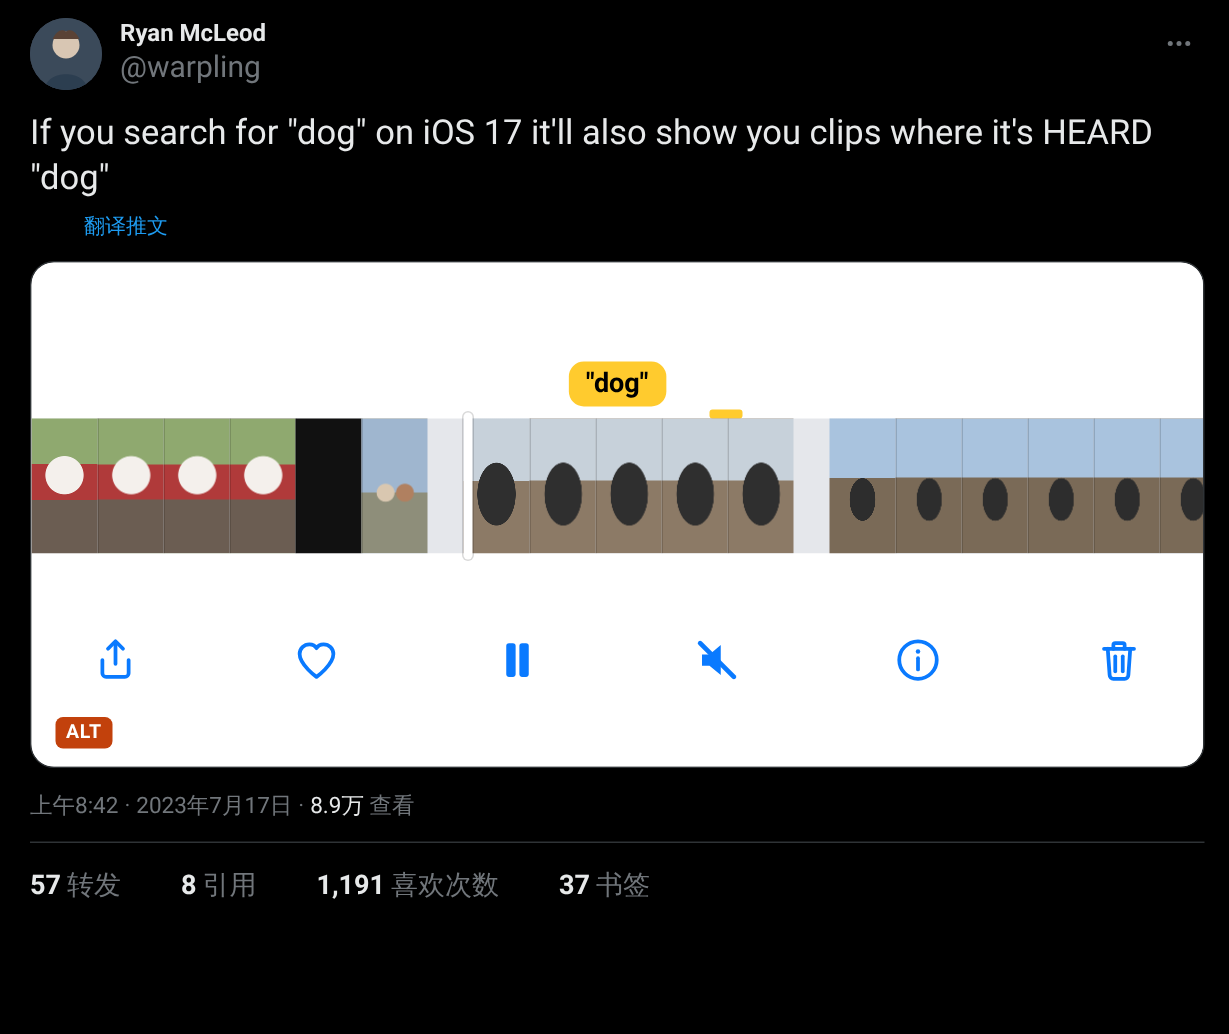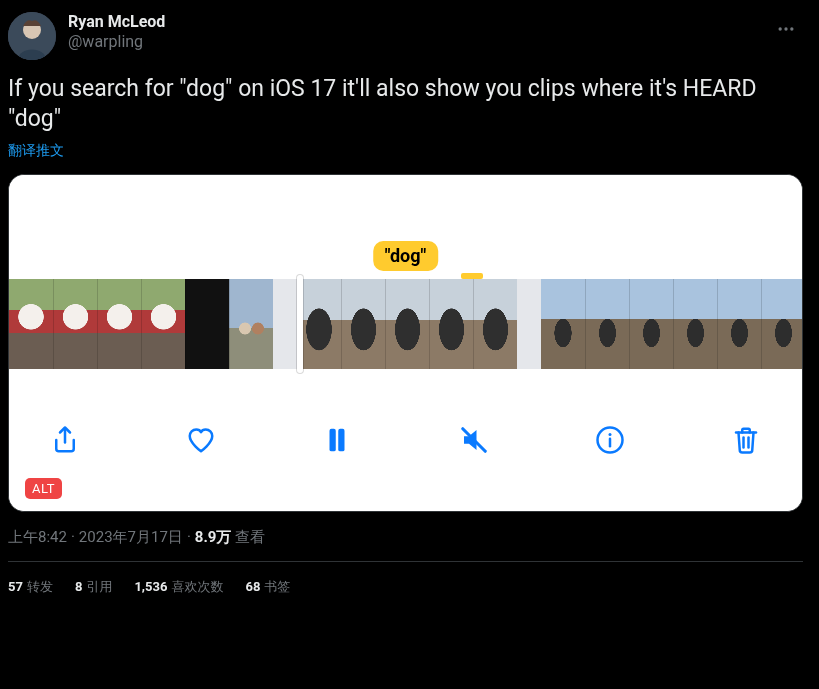--- a/index.html
+++ b/index.html
@@ -5,59 +5,60 @@
   * { margin: 0; padding: 0; box-sizing: border-box; }
   body {
     background: #000;
     color: #e7e9ea;
     font-family: -apple-system, BlinkMacSystemFont, "Segoe UI", Roboto, Helvetica, Arial, sans-serif;
     width: 819px;
     height: 689px;
     overflow: hidden;
   }
   .tweet {
-    padding: 12px 16px 0 8px;
+    padding: 12px 16px 0 20px;
   }
   .header {
     display: flex;
     align-items: flex-start;
     gap: 12px;
     position: relative;
   }
   .avatar {
     width: 48px;
     height: 48px;
     border-radius: 50%;
     flex-shrink: 0;
     background: linear-gradient(135deg, #4a5568 0%, #2d3748 100%);
     overflow: hidden;
     position: relative;
   }
   .avatar svg { width: 100%; height: 100%; display: block; }
   .user-line { display: flex; flex-direction: column; line-height: 1.25; }
   .display-name { font-weight: 700; font-size: 16px; color: #e7e9ea; }
-  .handle { color: #71767b; font-size: 16px; }
+  .handle { color: #71767b; font-size: 20px; }
   .more-btn {
     position: absolute; right: 0; top: 0;
     width: 34px; height: 34px; border-radius: 50%;
     display: flex; align-items: center; justify-content: center;
     color: #71767b; cursor: pointer;
   }
   .tweet-text {
     margin-top: 14px;
     font-size: 23px;
     line-height: 1.3;
     color: #e7e9ea;
     font-weight: 400;
   }
   .translate-link {
     color: #1d9bf0;
     font-size: 14px;
     margin-top: 8px;
     cursor: pointer;
+    margin-left: 36px;
   }
   .media-card {
     margin-top: 14px;
     border-radius: 16px;
     overflow: hidden;
     background: #fff;
     position: relative;
     height: 338px;
     display: flex;
     flex-direction: column;
@@ -129,45 +130,45 @@
     width: 44px; height: 44px;
     display: flex; align-items: center; justify-content: center;
     color: #0a7aff;
     cursor: pointer;
   }
   .ibtn svg { width: 30px; height: 30px; }
   .alt-badge {
     position: absolute;
     left: 16px;
     bottom: 12px;
-    background: #ef4444;
+    background: #c2410c;
     color: #fff;
     font-size: 13px;
-    font-weight: 400;
+    font-weight: 700;
     padding: 3px 7px;
     border-radius: 5px;
     letter-spacing: 0.5px;
   }
   .meta-line {
     margin-top: 16px;
     color: #71767b;
     font-size: 15px;
   }
-  .meta-line .views-num { color: #e7e9ea; font-weight: 700; }
+  .meta-line .views-num { color: #e7e9ea; font-weight: 400; }
   .sep { margin: 0 4px; }
   .divider {
     border: none;
     border-top: 1px solid #2f3336;
     margin-top: 14px;
   }
   .stats-row {
     display: flex;
-    gap: 22px;
+    gap: 40px;
     padding: 16px 0 0 0;
-    font-size: 13px;
+    font-size: 18px;
     color: #71767b;
   }
   .stat .num { color: #e7e9ea; font-weight: 700; margin-right: 4px; }
 
   
   .sceneA {
     background:
       radial-gradient(circle at 50% 42%, #f4f0ec 0 22%, transparent 23%),
       linear-gradient(#8fa96f 0 34%, #b03a3a 34% 60%, #6b5d52 60% 100%);
   }
@@ -302,16 +303,16 @@
 
   <div class="meta-line">
     <span>上午8:42</span><span class="sep">·</span><span>2023年7月17日</span><span class="sep">·</span><span class="views-num">8.9万</span> <span>查看</span>
   </div>
 
   <hr class="divider">
 
   <div class="stats-row">
     <div class="stat"><span class="num">57</span><span>转发</span></div>
     <div class="stat"><span class="num">8</span><span>引用</span></div>
-    <div class="stat"><span class="num">1,536</span><span>喜欢次数</span></div>
-    <div class="stat"><span class="num">68</span><span>书签</span></div>
+    <div class="stat"><span class="num">1,191</span><span>喜欢次数</span></div>
+    <div class="stat"><span class="num">37</span><span>书签</span></div>
   </div>
 </div>
 
 </body></html>

